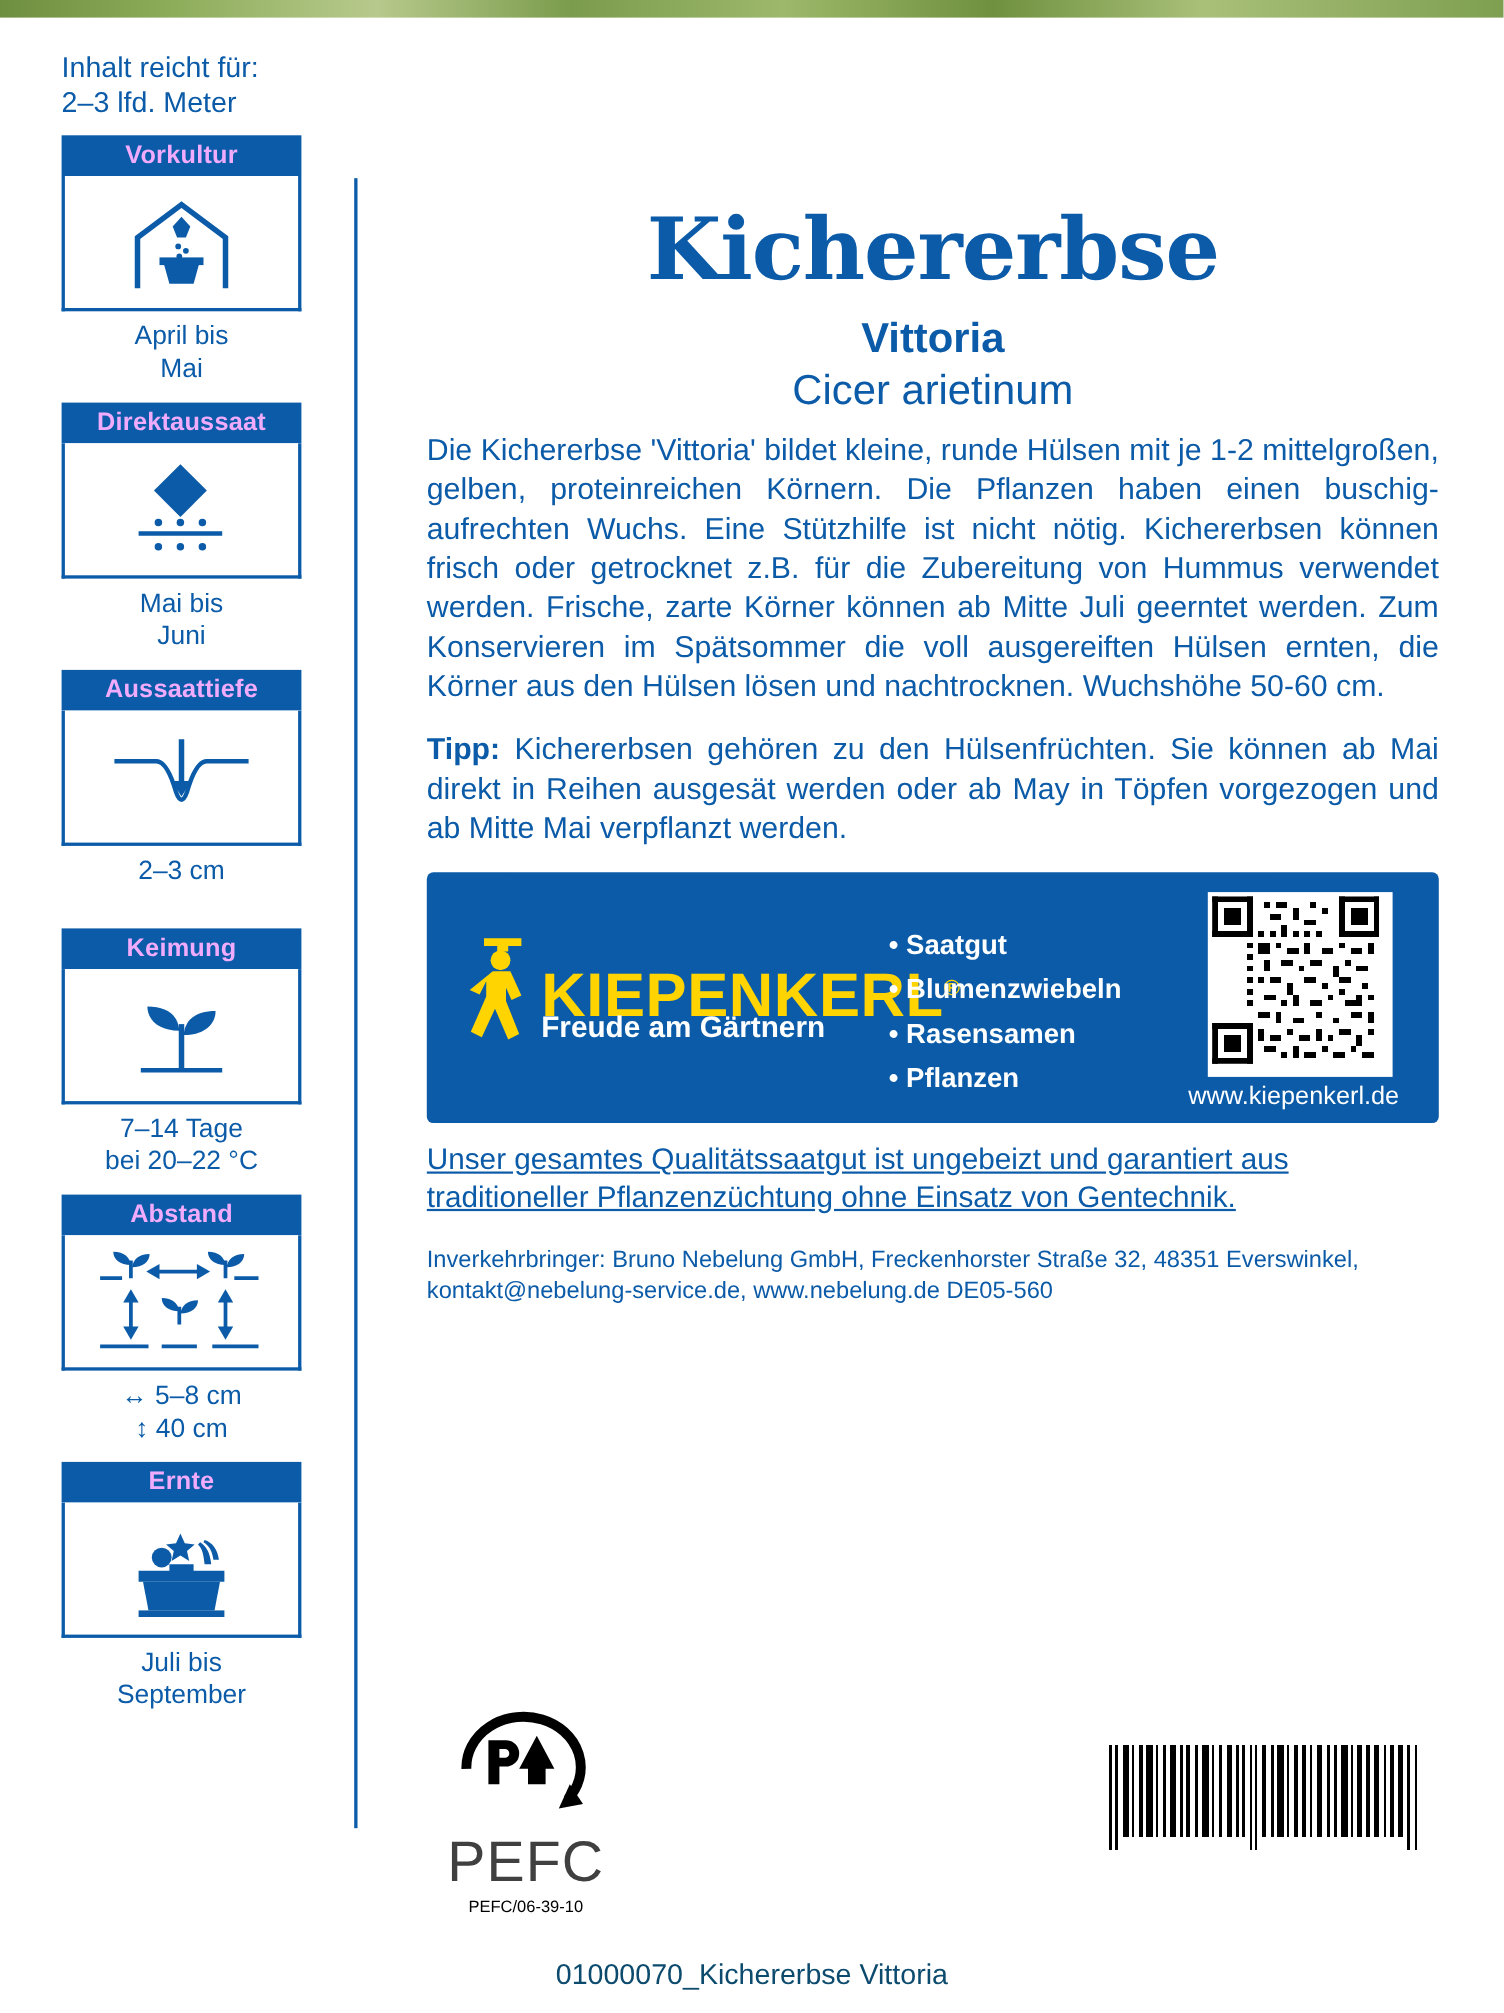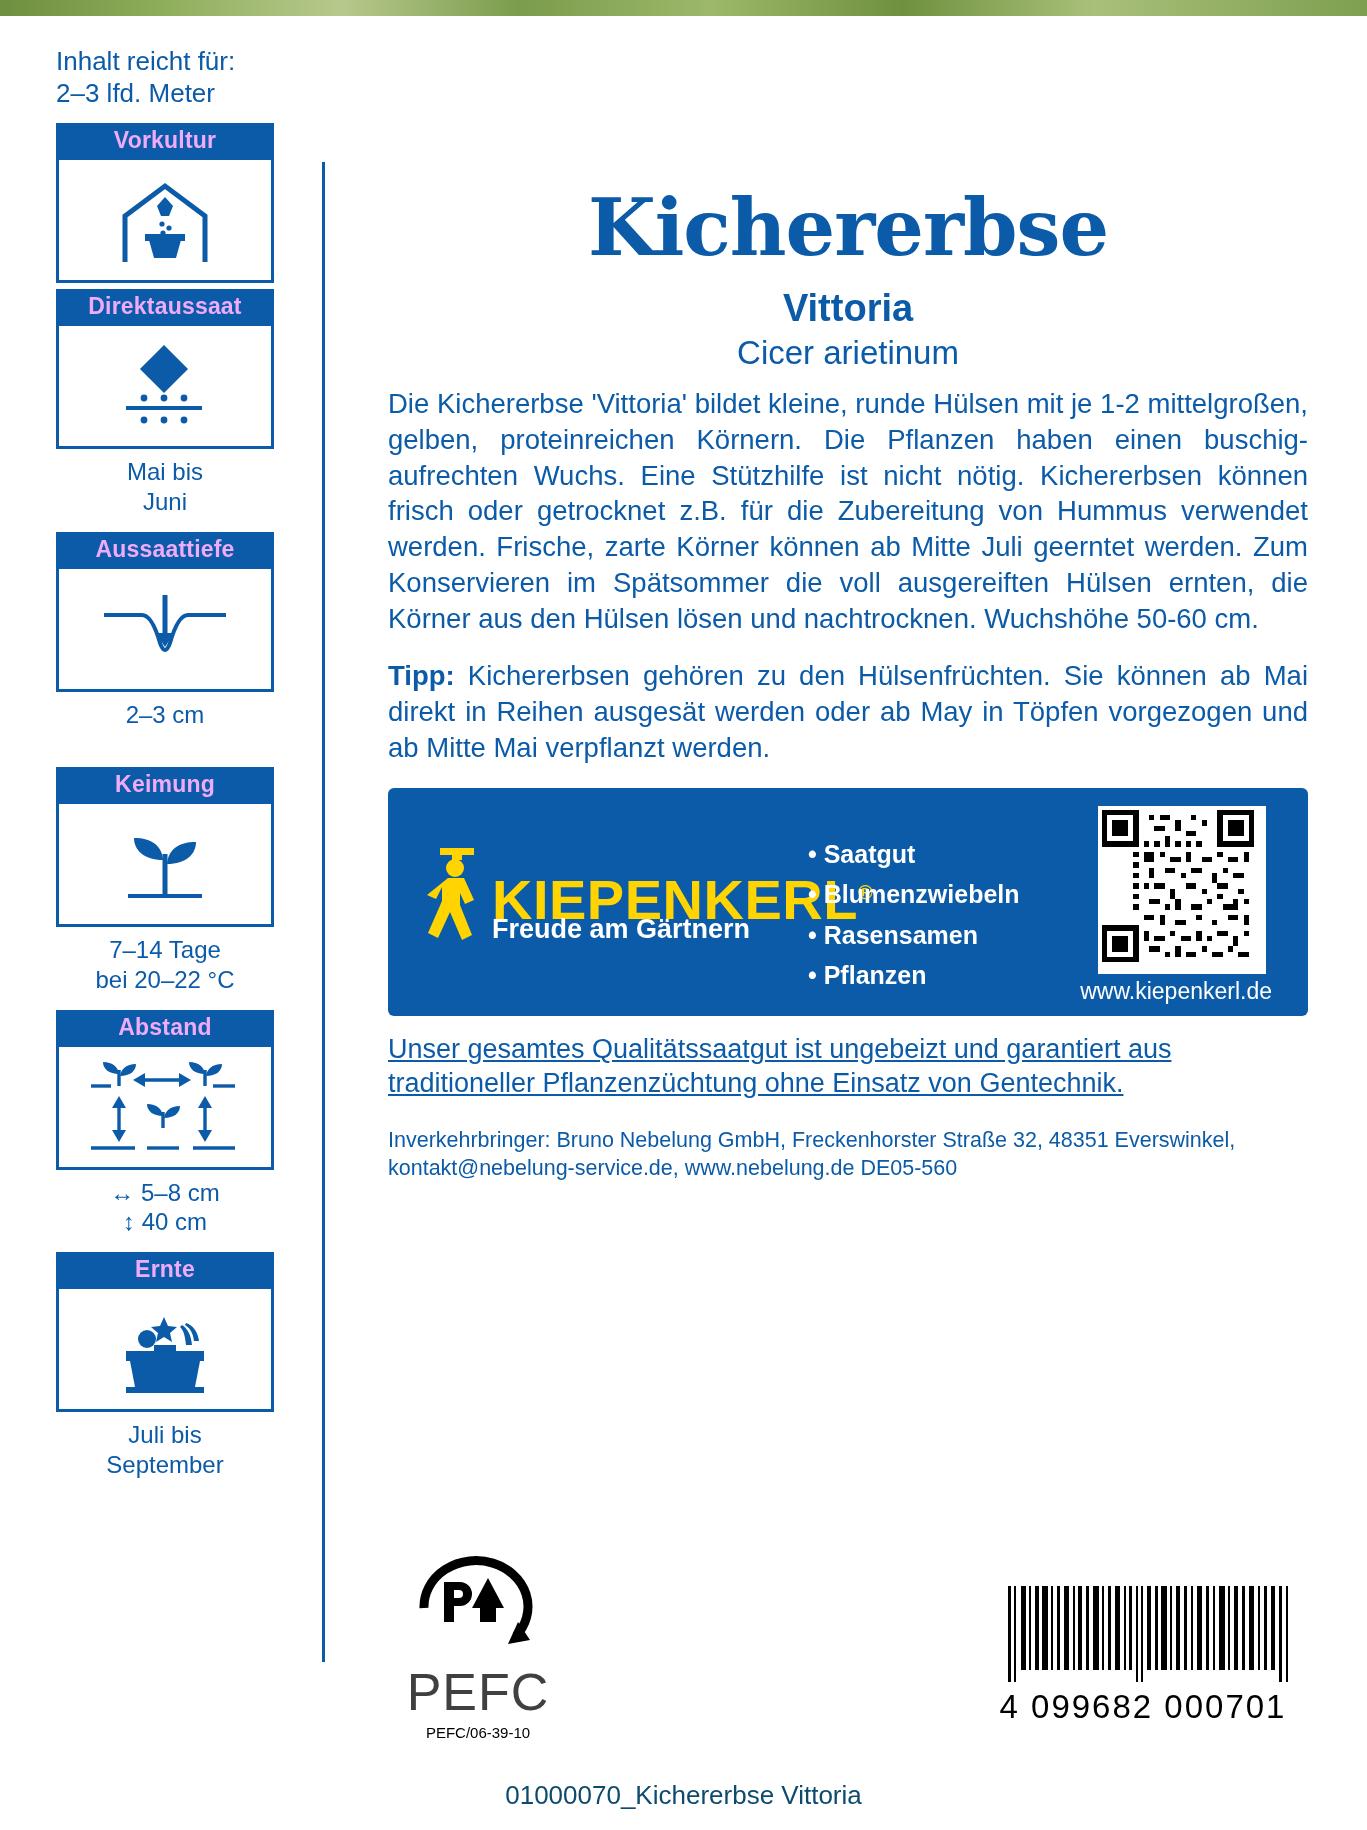--- a/index.html
+++ b/index.html
@@ -101,21 +101,21 @@
     letter-spacing: -1px;
   }
   .variety {
     font-size: 38px;
     font-weight: bold;
     text-align: center;
     margin-top: 14px;
     color: #0B5BA8;
   }
   .latin {
-    font-size: 33px;
+    font-size: 38px;
     text-align: center;
     margin-top: 4px;
     margin-bottom: 14px;
     color: #0B5BA8;
   }
   p.body {
     font-size: 27.5px;
     line-height: 1.30;
     text-align: justify;
     margin: 0 0 22px 0;
@@ -271,20 +271,21 @@
         <svg width="120" height="100" viewBox="0 0 120 100">
           <path d="M20 92 V46 L60 16 L100 46 V92" fill="none" stroke="#0B5BA8" stroke-width="5"></path>
           <path d="M52 36 l8 -9 8 9 -4 10 h-8 z" fill="#0B5BA8"></path>
           <circle cx="57" cy="54" r="2.6" fill="#0B5BA8"></circle>
           <circle cx="64" cy="58" r="2.6" fill="#0B5BA8"></circle>
           <circle cx="58" cy="63" r="2.6" fill="#0B5BA8"></circle>
           <path d="M44 70 h32 l-5 18 h-22 z" fill="#0B5BA8"></path>
           <rect x="40" y="64" width="40" height="7" fill="#0B5BA8"></rect>
         </svg>
       </div>
+      <div class="icon-caption">April bis<br>Mai</div>
     </div>
 
     <div class="icon-block">
       <div class="icon-head">Direktaussaat</div>
       <div class="icon-body">
         <svg width="130" height="100" viewBox="0 0 130 100">
           <rect x="47" y="16" width="34" height="34" transform="rotate(45 64 33)" fill="#0B5BA8"></rect>
           <line x1="26" y1="72" x2="102" y2="72" stroke="#0B5BA8" stroke-width="4"></line>
           <circle cx="44" cy="62" r="3.4" fill="#0B5BA8"></circle>
           <circle cx="64" cy="62" r="3.4" fill="#0B5BA8"></circle>
@@ -582,19 +583,18 @@
           <rect x="256" y="0" width="4" height="84"></rect>
             <rect x="264" y="0" width="3" height="84"></rect>
           <rect x="271" y="0" width="5" height="84"></rect>
             <rect x="280" y="0" width="2" height="84"></rect>
           <rect x="286" y="0" width="3" height="84"></rect>
             <rect x="293" y="0" width="4" height="84"></rect>
           <rect x="301" y="0" width="3" height="96"></rect>
             <rect x="308" y="0" width="2" height="96"></rect>
         </g>
       </svg>
-      <div class="barcode-num">4 099682 000701</div>
     </div>
   </div>
 
   <div class="artnum">01000070_Kichererbse Vittoria</div>
 
 </div>
 
 </body></html>

